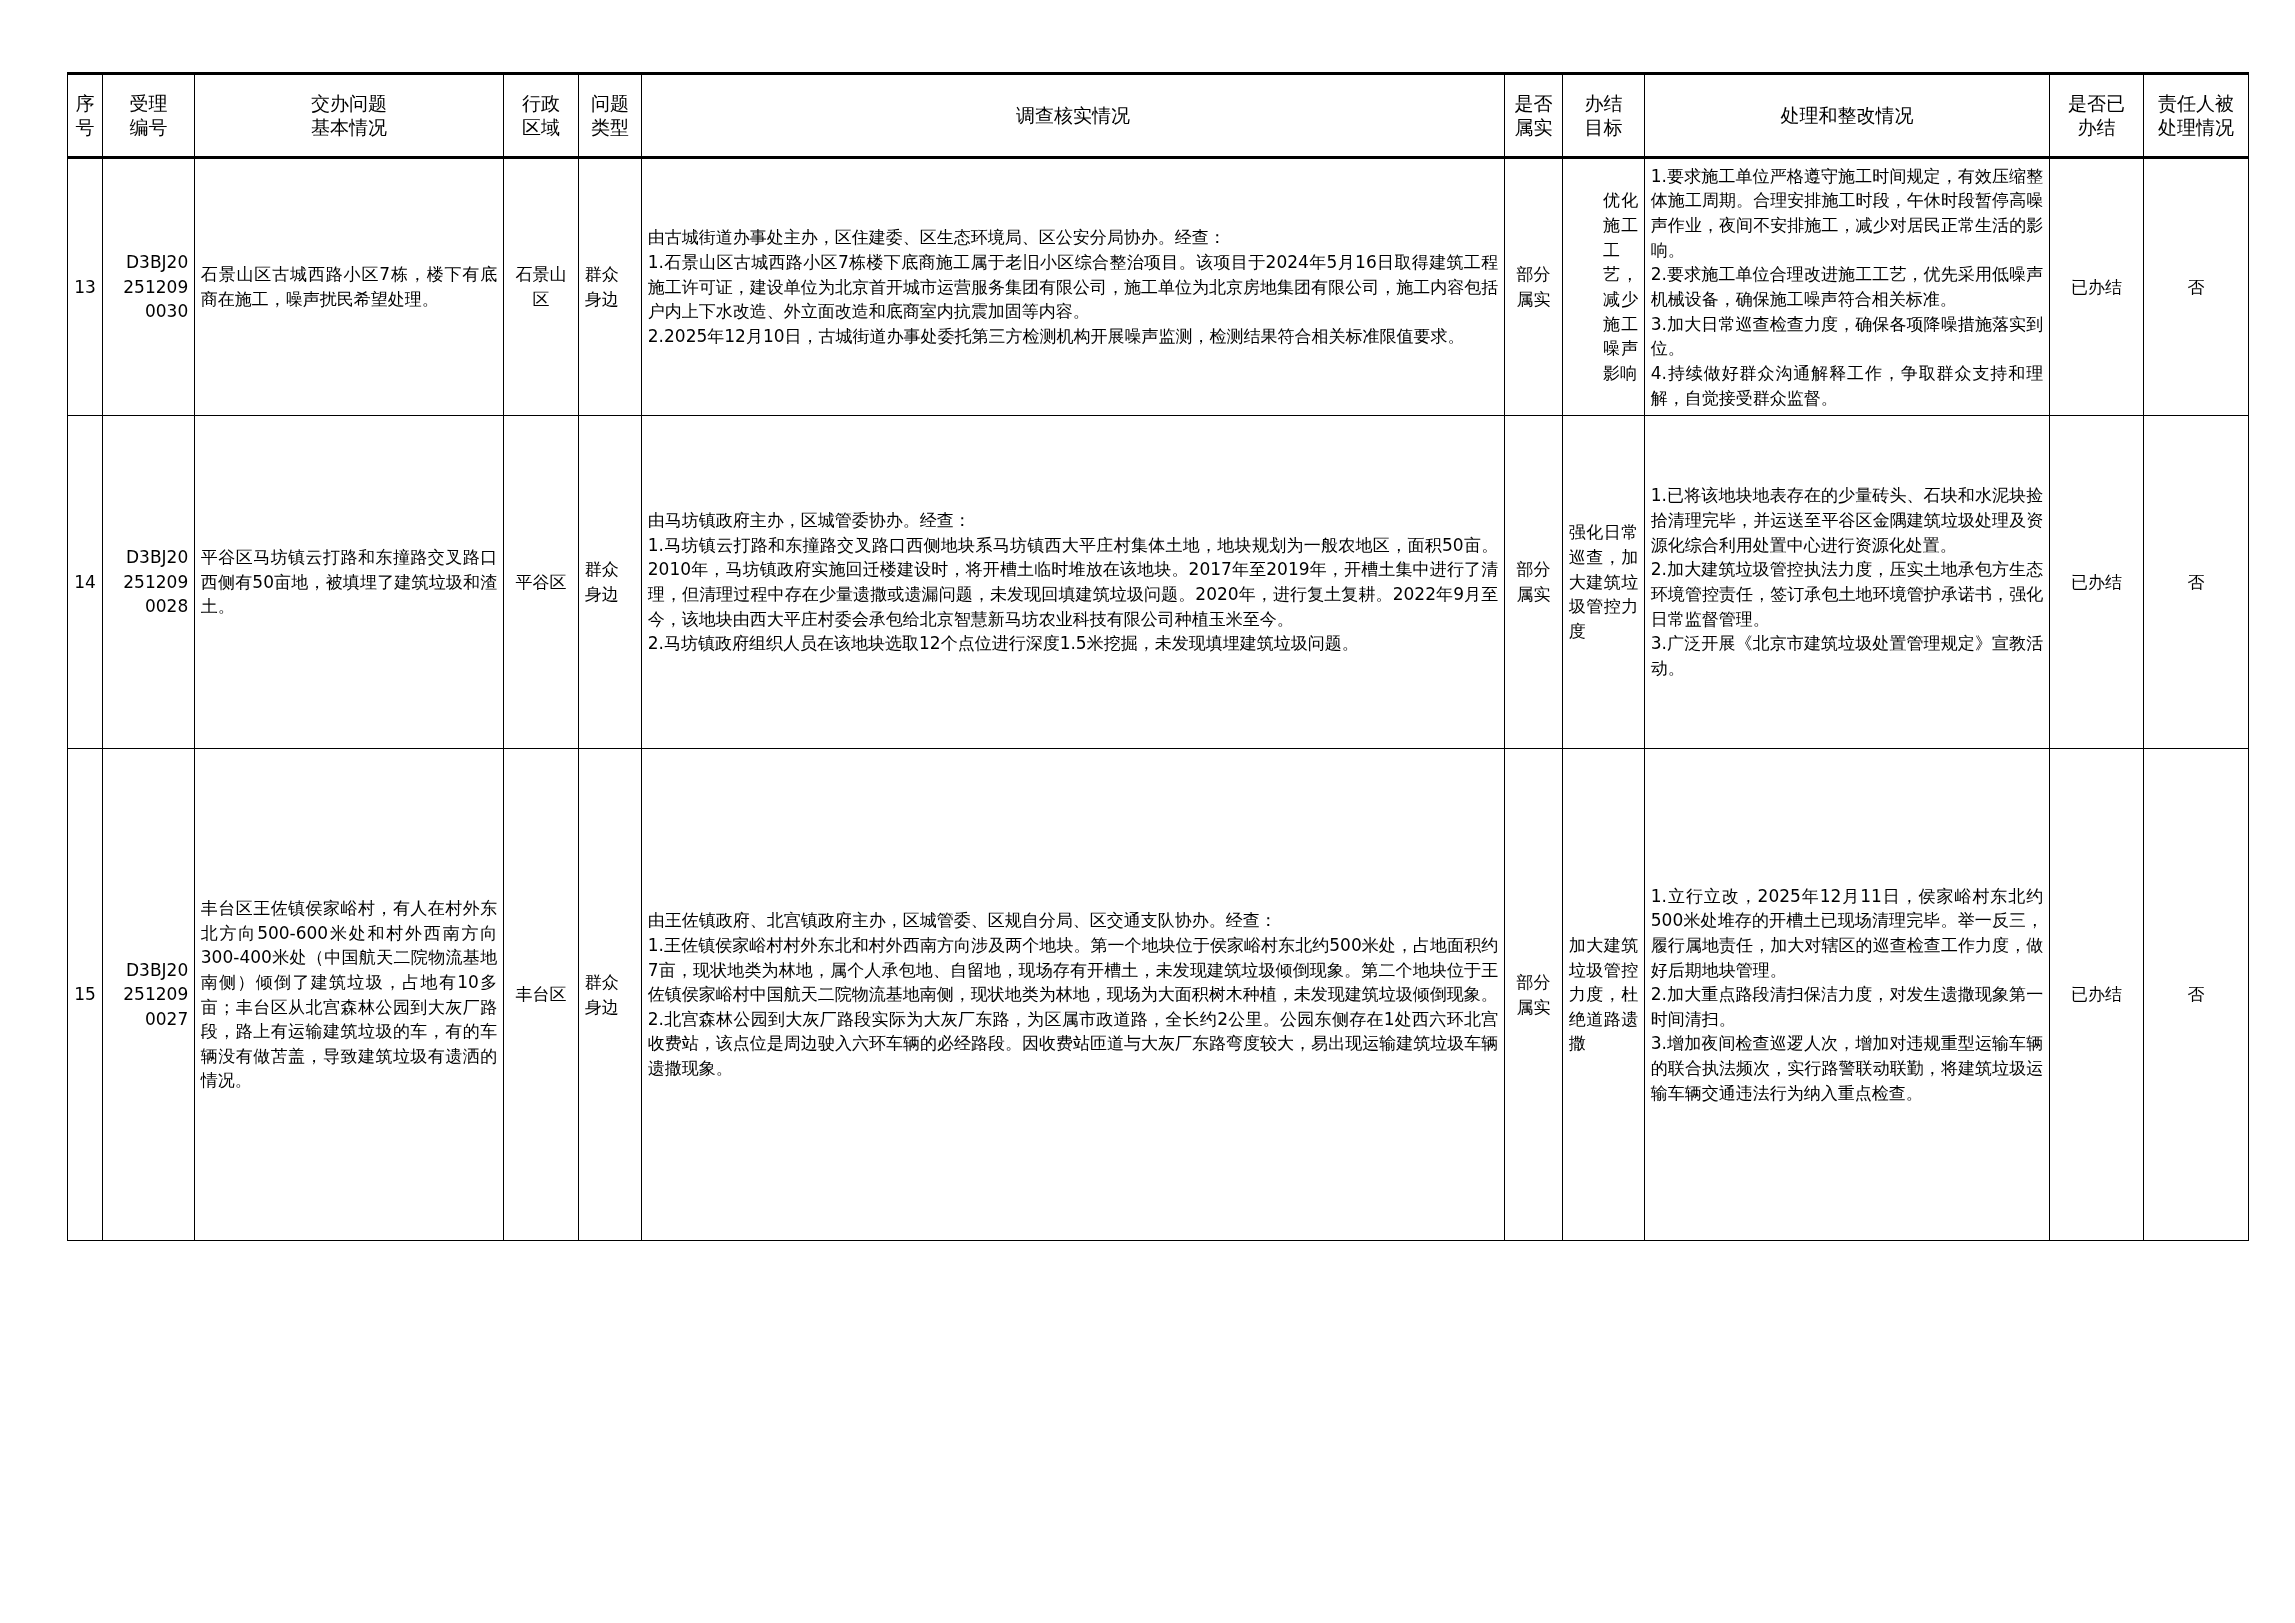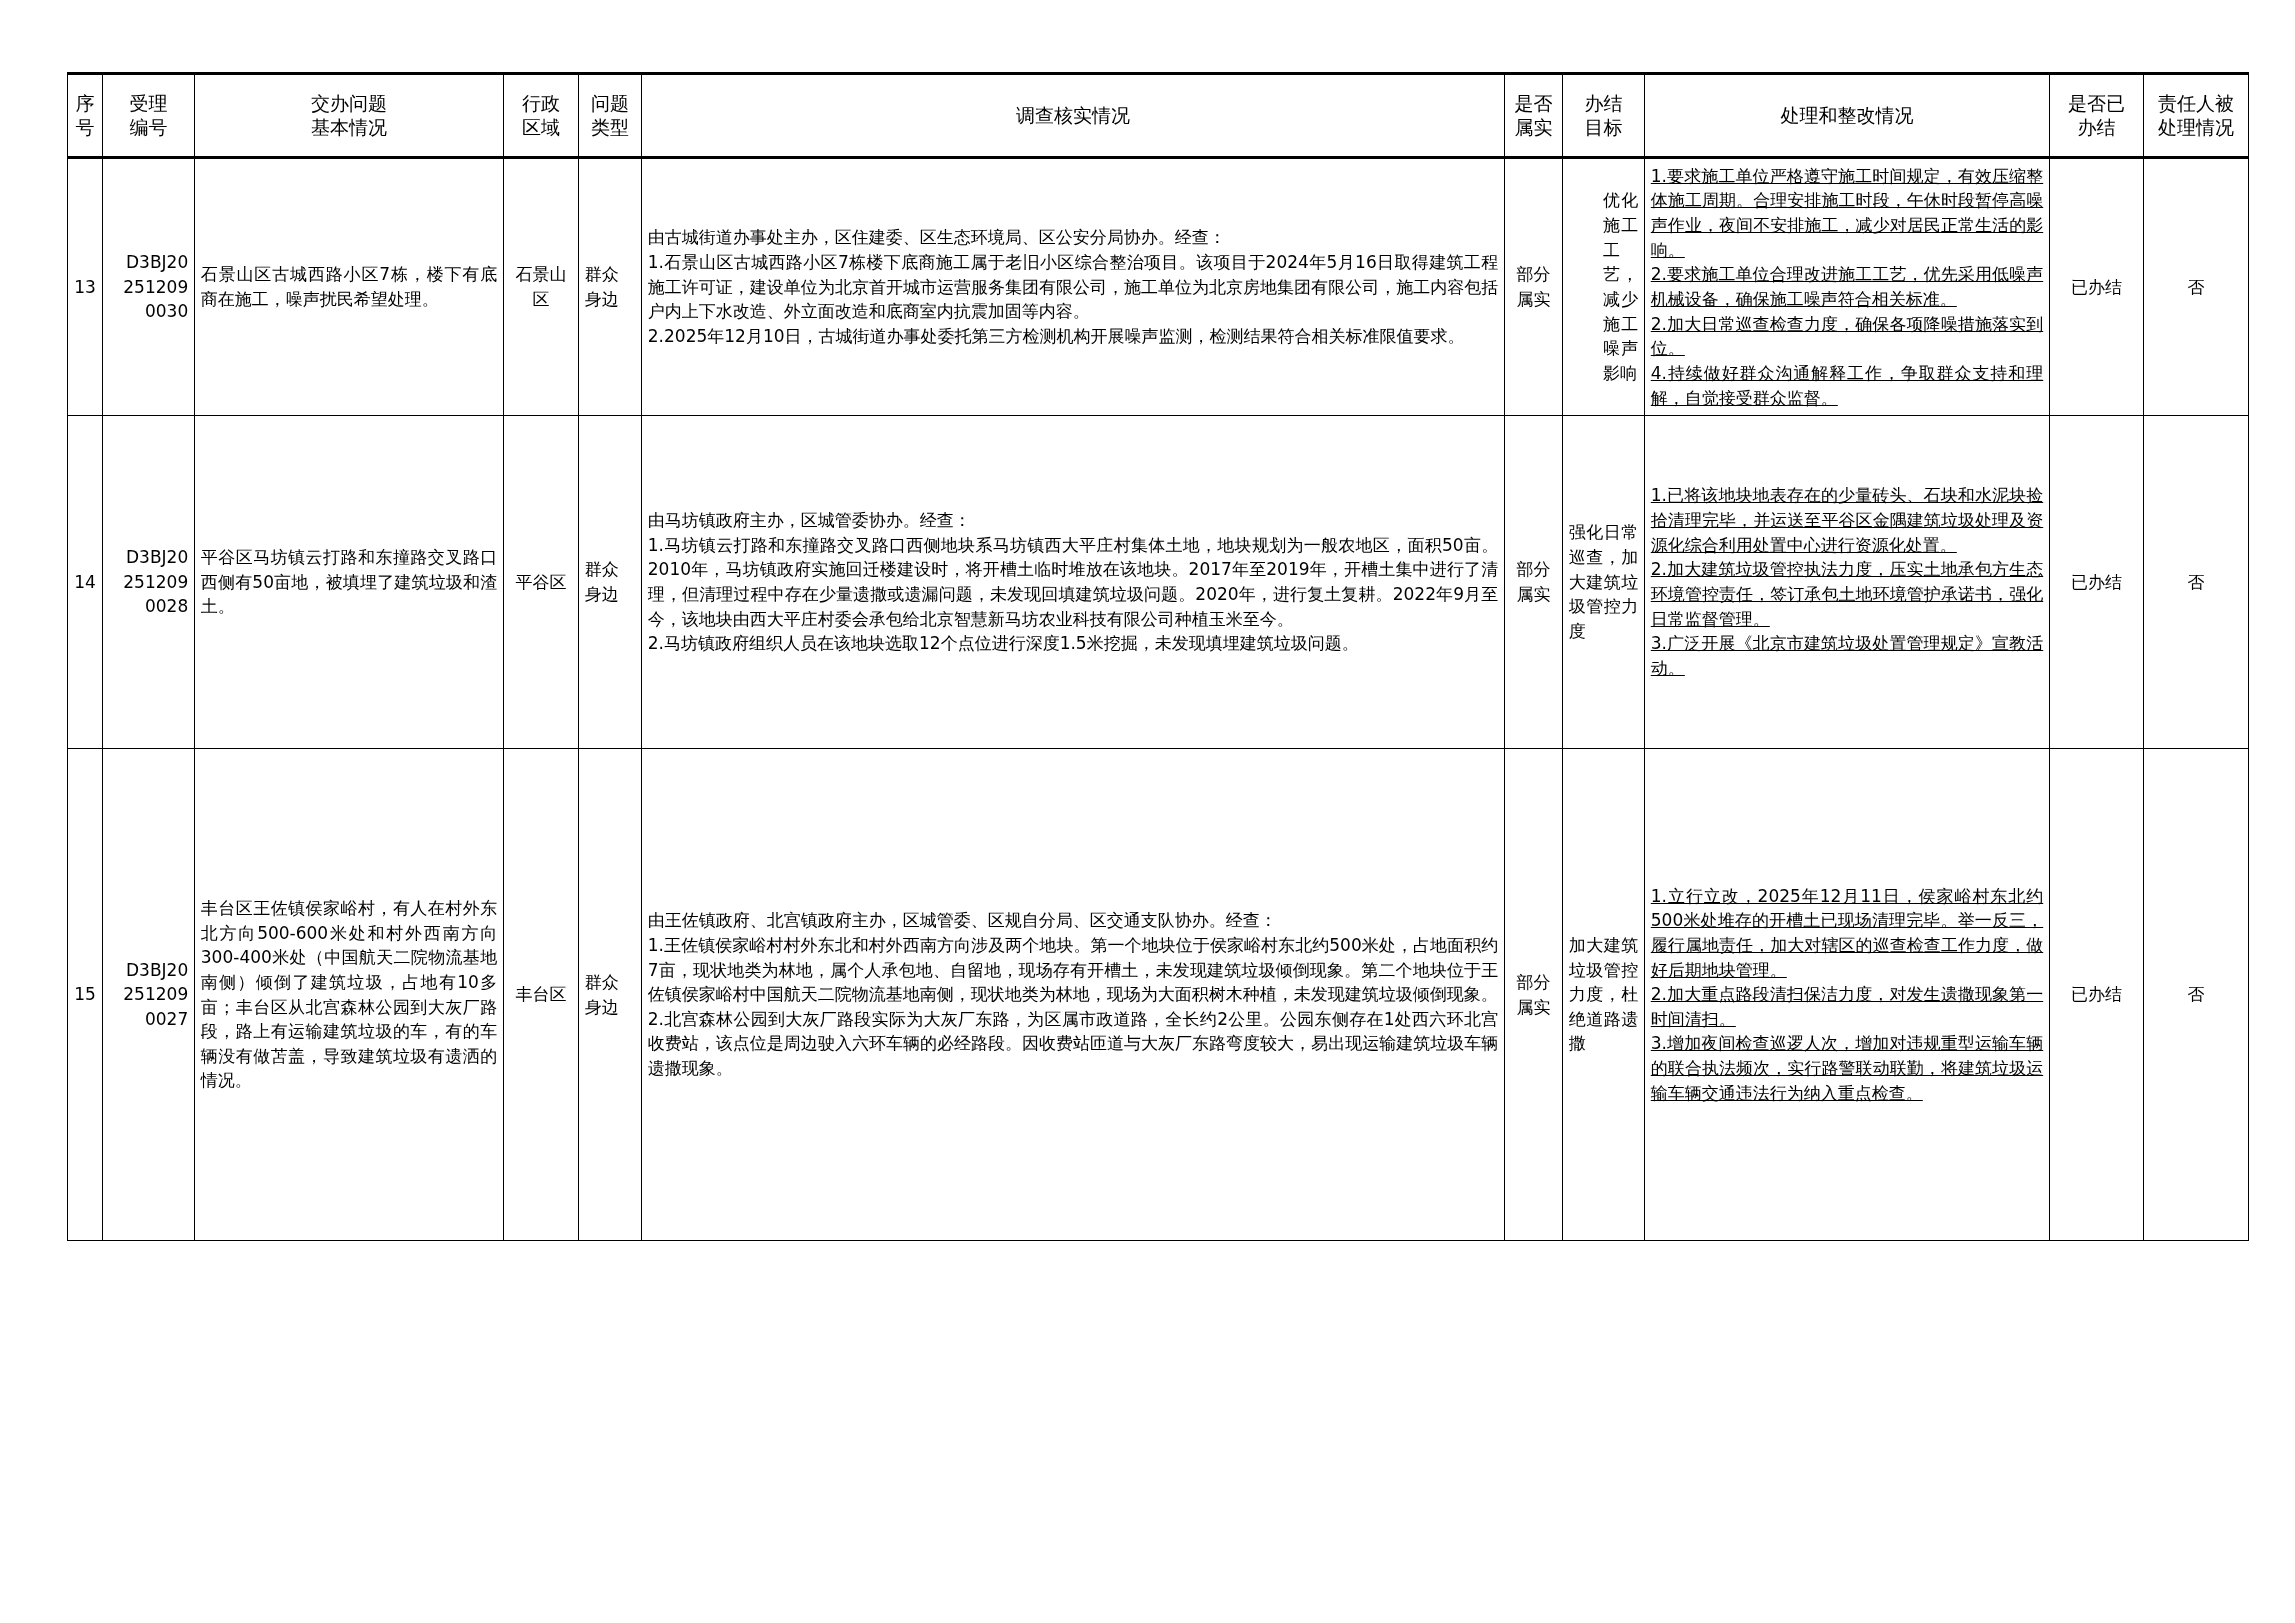--- a/index.html
+++ b/index.html
@@ -97,21 +97,20 @@
     font-size: 17px;
     line-height: 1.6;
   }
   .handle-cell {
     text-align: justify;
     text-justify: inter-ideograph;
     text-align-last: left;
     font-size: 17px;
     line-height: 1.55;
     vertical-align: middle;
-    text-decoration: underline;
   }
   .done-cell { text-align: center; font-size: 17px; }
   .resp-cell { text-align: center; font-size: 17px; }
 
   .row-13 td { height: 255px; }
   .row-14 td { height: 333px; }
   .row-15 td { height: 492px; }
 
   .footer {
     position: absolute;
@@ -202,21 +201,21 @@
         <td class="survey-cell">
             <div>由古城街道办事处主办，区住建委、区生态环境局、区公安分局协办。经查：</div>
             <div>1.石景山区古城西路小区7栋楼下底商施工属于老旧小区综合整治项目。该项目于2024年5月16日取得建筑工程施工许可证，建设单位为北京首开城市运营服务集团有限公司，施工单位为北京房地集团有限公司，施工内容包括户内上下水改造、外立面改造和底商室内抗震加固等内容。</div>
             <div>2.2025年12月10日，古城街道办事处委托第三方检测机构开展噪声监测，检测结果符合相关标准限值要求。</div>
           </td>
         <td class="true-cell">部分属实</td>
         <td class="goal-cell" style="text-align: justify; padding-left: 40px;">优化施工工艺，减少施工噪声影响</td>
         <td class="handle-cell">
             <div>1.要求施工单位严格遵守施工时间规定，有效压缩整体施工周期。合理安排施工时段，午休时段暂停高噪声作业，夜间不安排施工，减少对居民正常生活的影响。</div>
             <div>2.要求施工单位合理改进施工工艺，优先采用低噪声机械设备，确保施工噪声符合相关标准。</div>
-            <div>2.加大日常巡查检查力度，确保各项降噪措施落实到位。</div>
+            <div>3.加大日常巡查检查力度，确保各项降噪措施落实到位。</div>
             <div>4.持续做好群众沟通解释工作，争取群众支持和理解，自觉接受群众监督。</div>
           </td>
         <td class="done-cell">已办结</td>
         <td class="resp-cell">否</td>
       </tr>
 
       <tr class="row-14">
         <td class="seq-cell">14</td>
         <td class="code-cell">
           <span class="hdr-two-line">D3BJ20</span>

